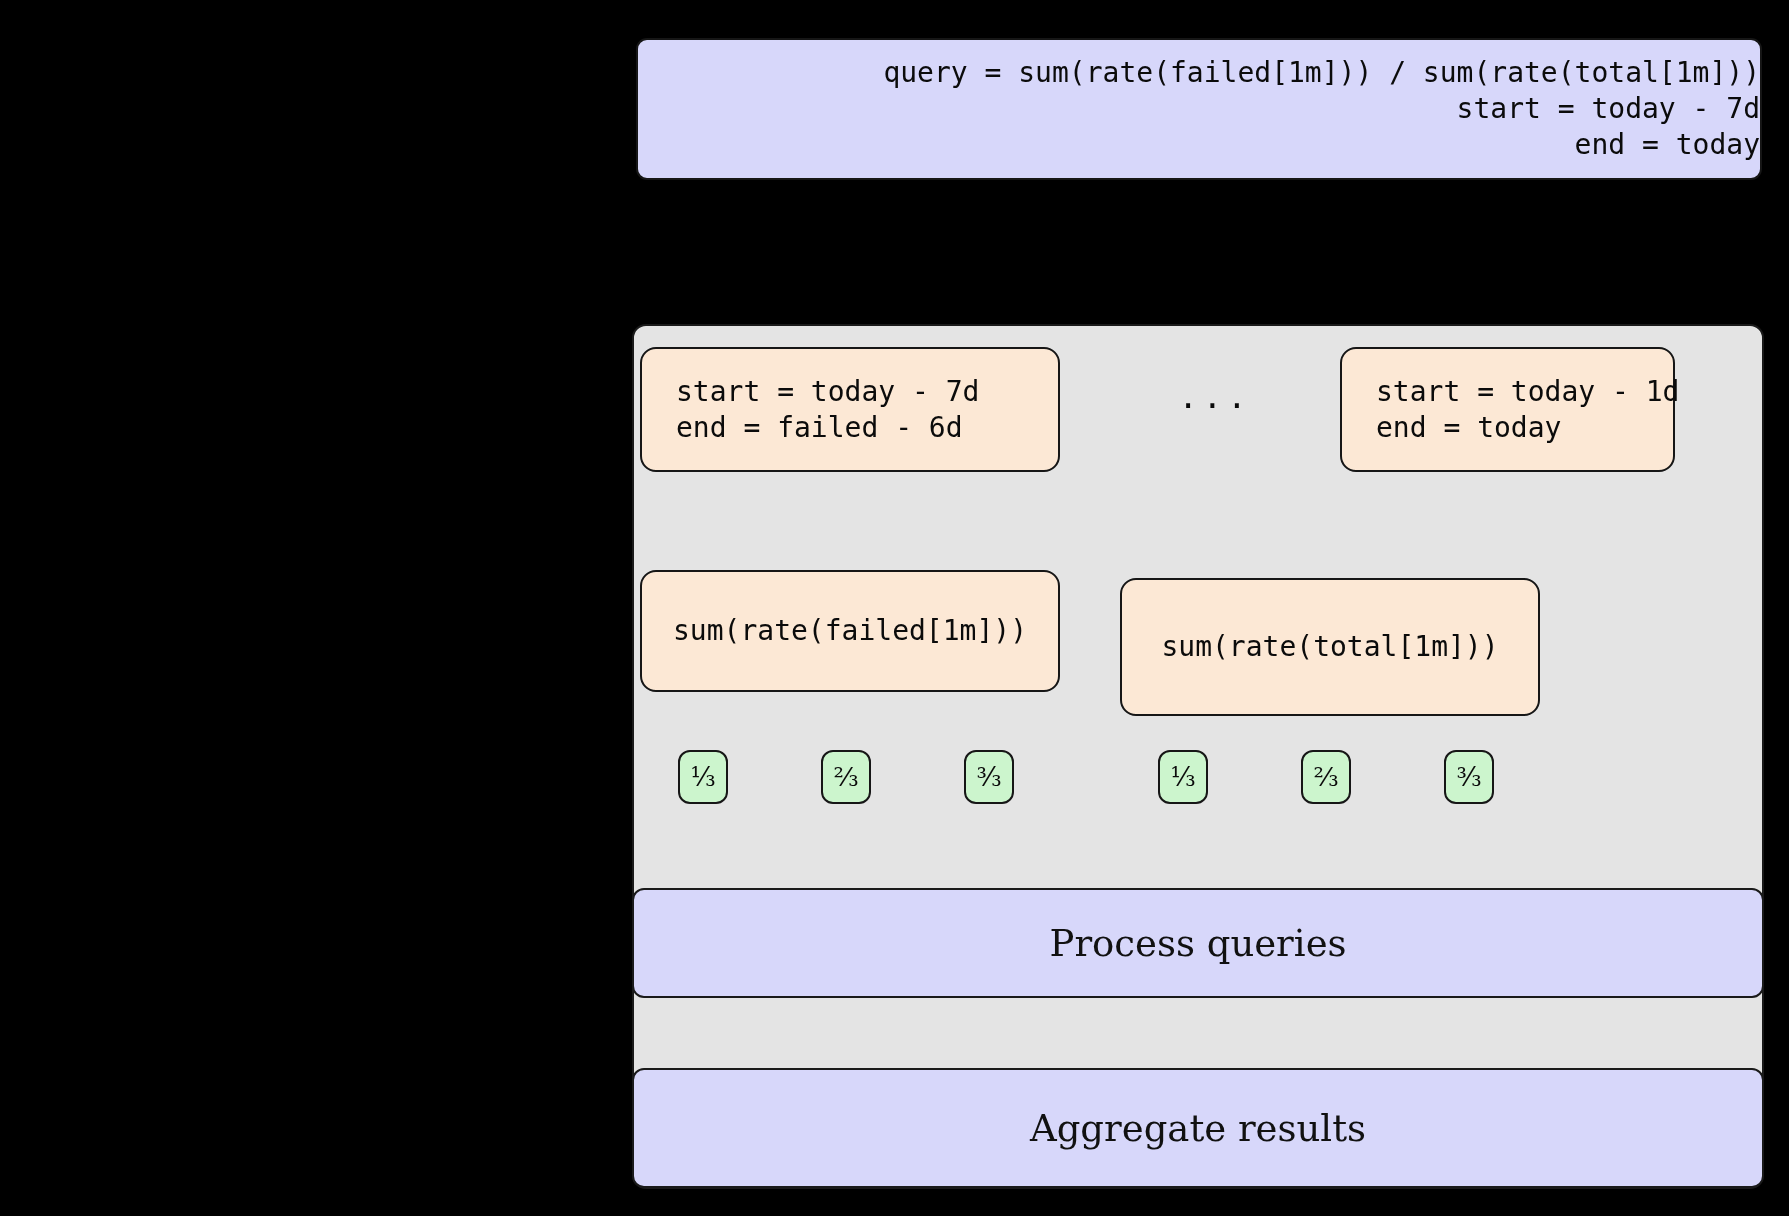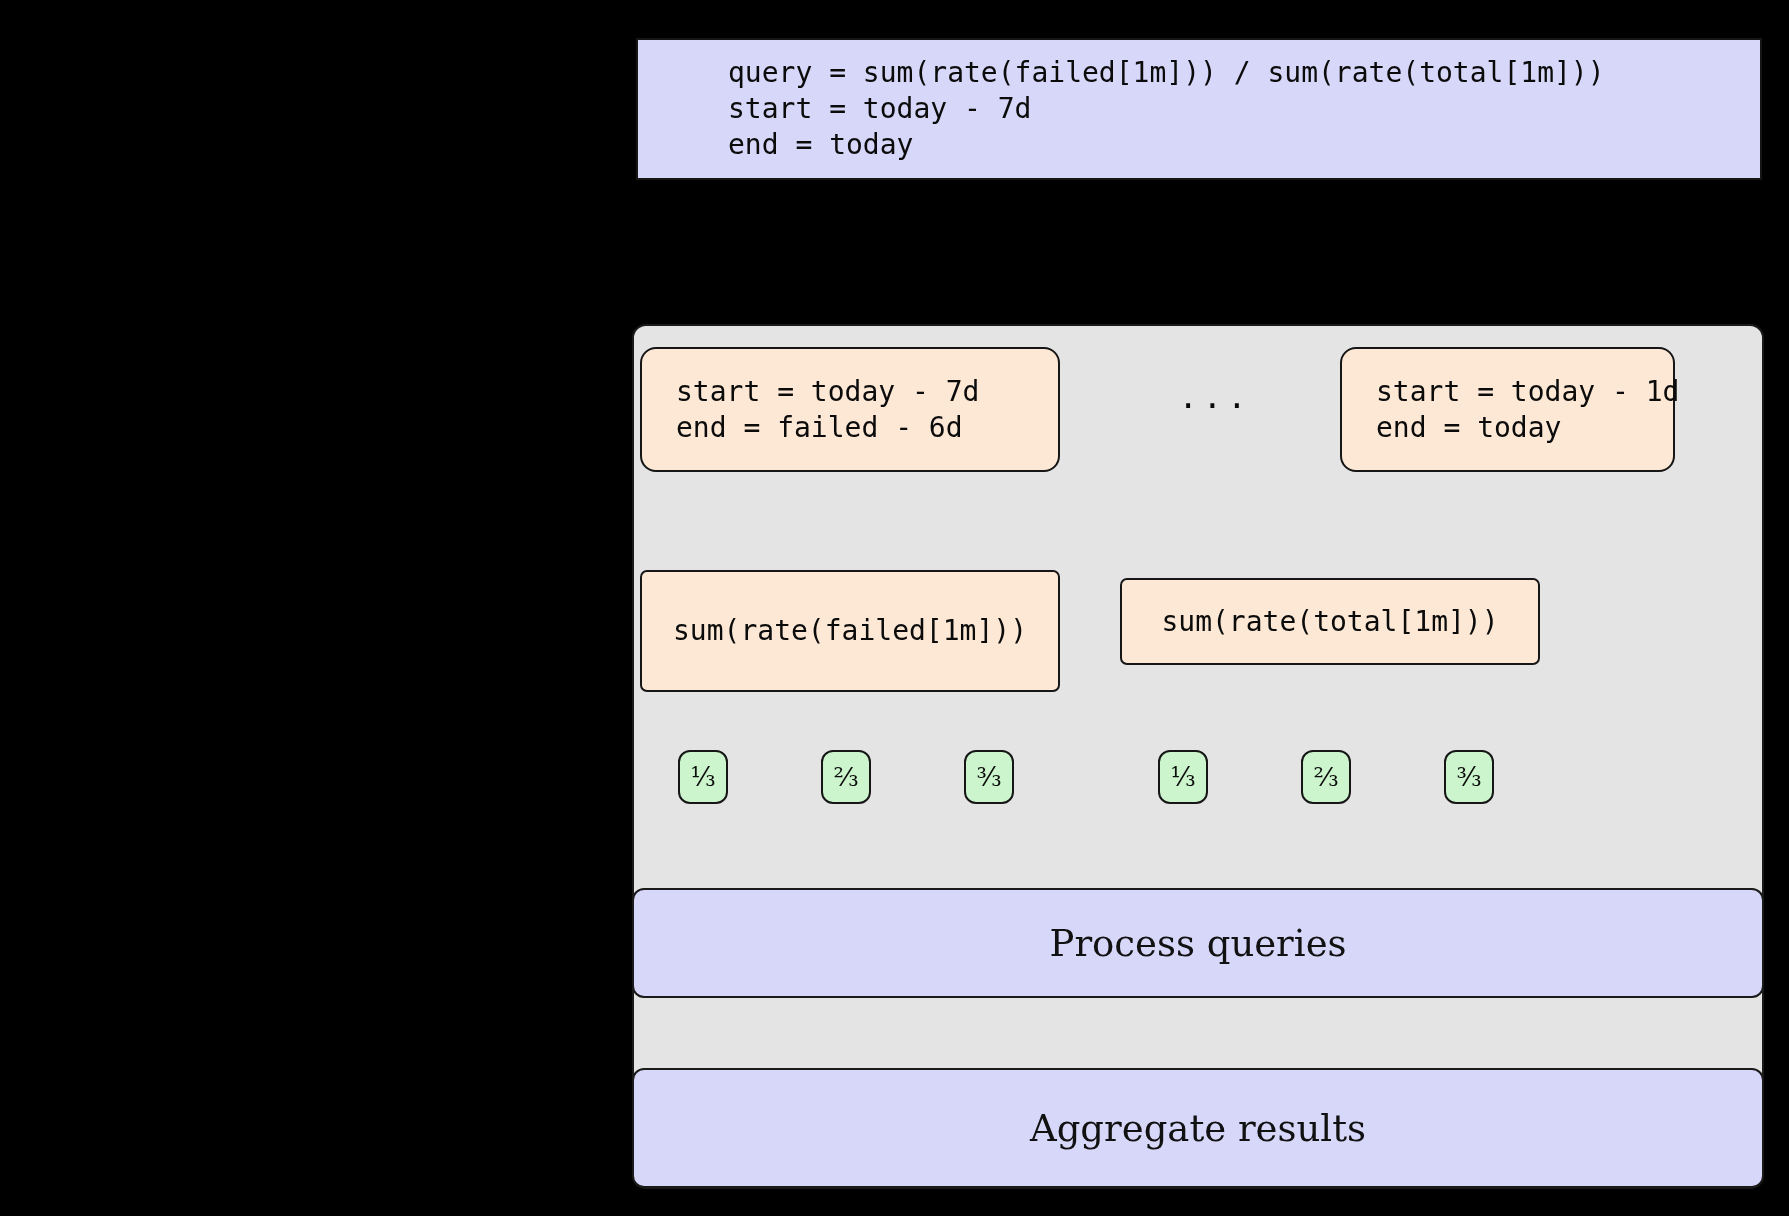--- a/index.html
+++ b/index.html
@@ -42,22 +42,23 @@
     color: #0b0b0b;
     white-space: pre;
   }
   .codeline { white-space: pre; }
 
   
   #query-card {
     left: 636px; top: 38px;
     width: 1126px; height: 142px;
     background: #d7d7fa;
-    border-radius: 0;
+    border-radius: 11px;
     padding: 14px 0 14px 90px;
+    text-align: right;
   }
 
   
   #shard-panel {
     position: absolute;
     left: 632px; top: 324px;
     width: 1132px; height: 865px;
     background: #e4e4e4;
     border: 2.2px solid #1a1a1a;
     border-radius: 14px;
@@ -81,26 +82,26 @@
     text-align: center;
     font-family: "DejaVu Sans Mono", monospace;
     font-size: 32px;
     letter-spacing: 5px;
     color: #0b0b0b;
   }
 
   
   .metric-box {
     background: #fce8d5;
-    border-radius: 7px;
+    border-radius: 16px;
     align-items: center;
     text-align: center;
   }
   #metric-failed { left: 640px;  top: 570px; width: 420px; height: 122px; }
-  #metric-total  { left: 1120px; top: 578px; width: 420px; height: 87px; }
+  #metric-total  { left: 1120px; top: 578px; width: 420px; height: 138px; }
   .metric-box .code { font-size: 28px; }
 
   
   .chip {
     position: absolute;
     width: 50px; height: 54px;
     background: #ccf5cd;
     border: 2.2px solid #161616;
     border-radius: 12px;
     box-sizing: border-box;

